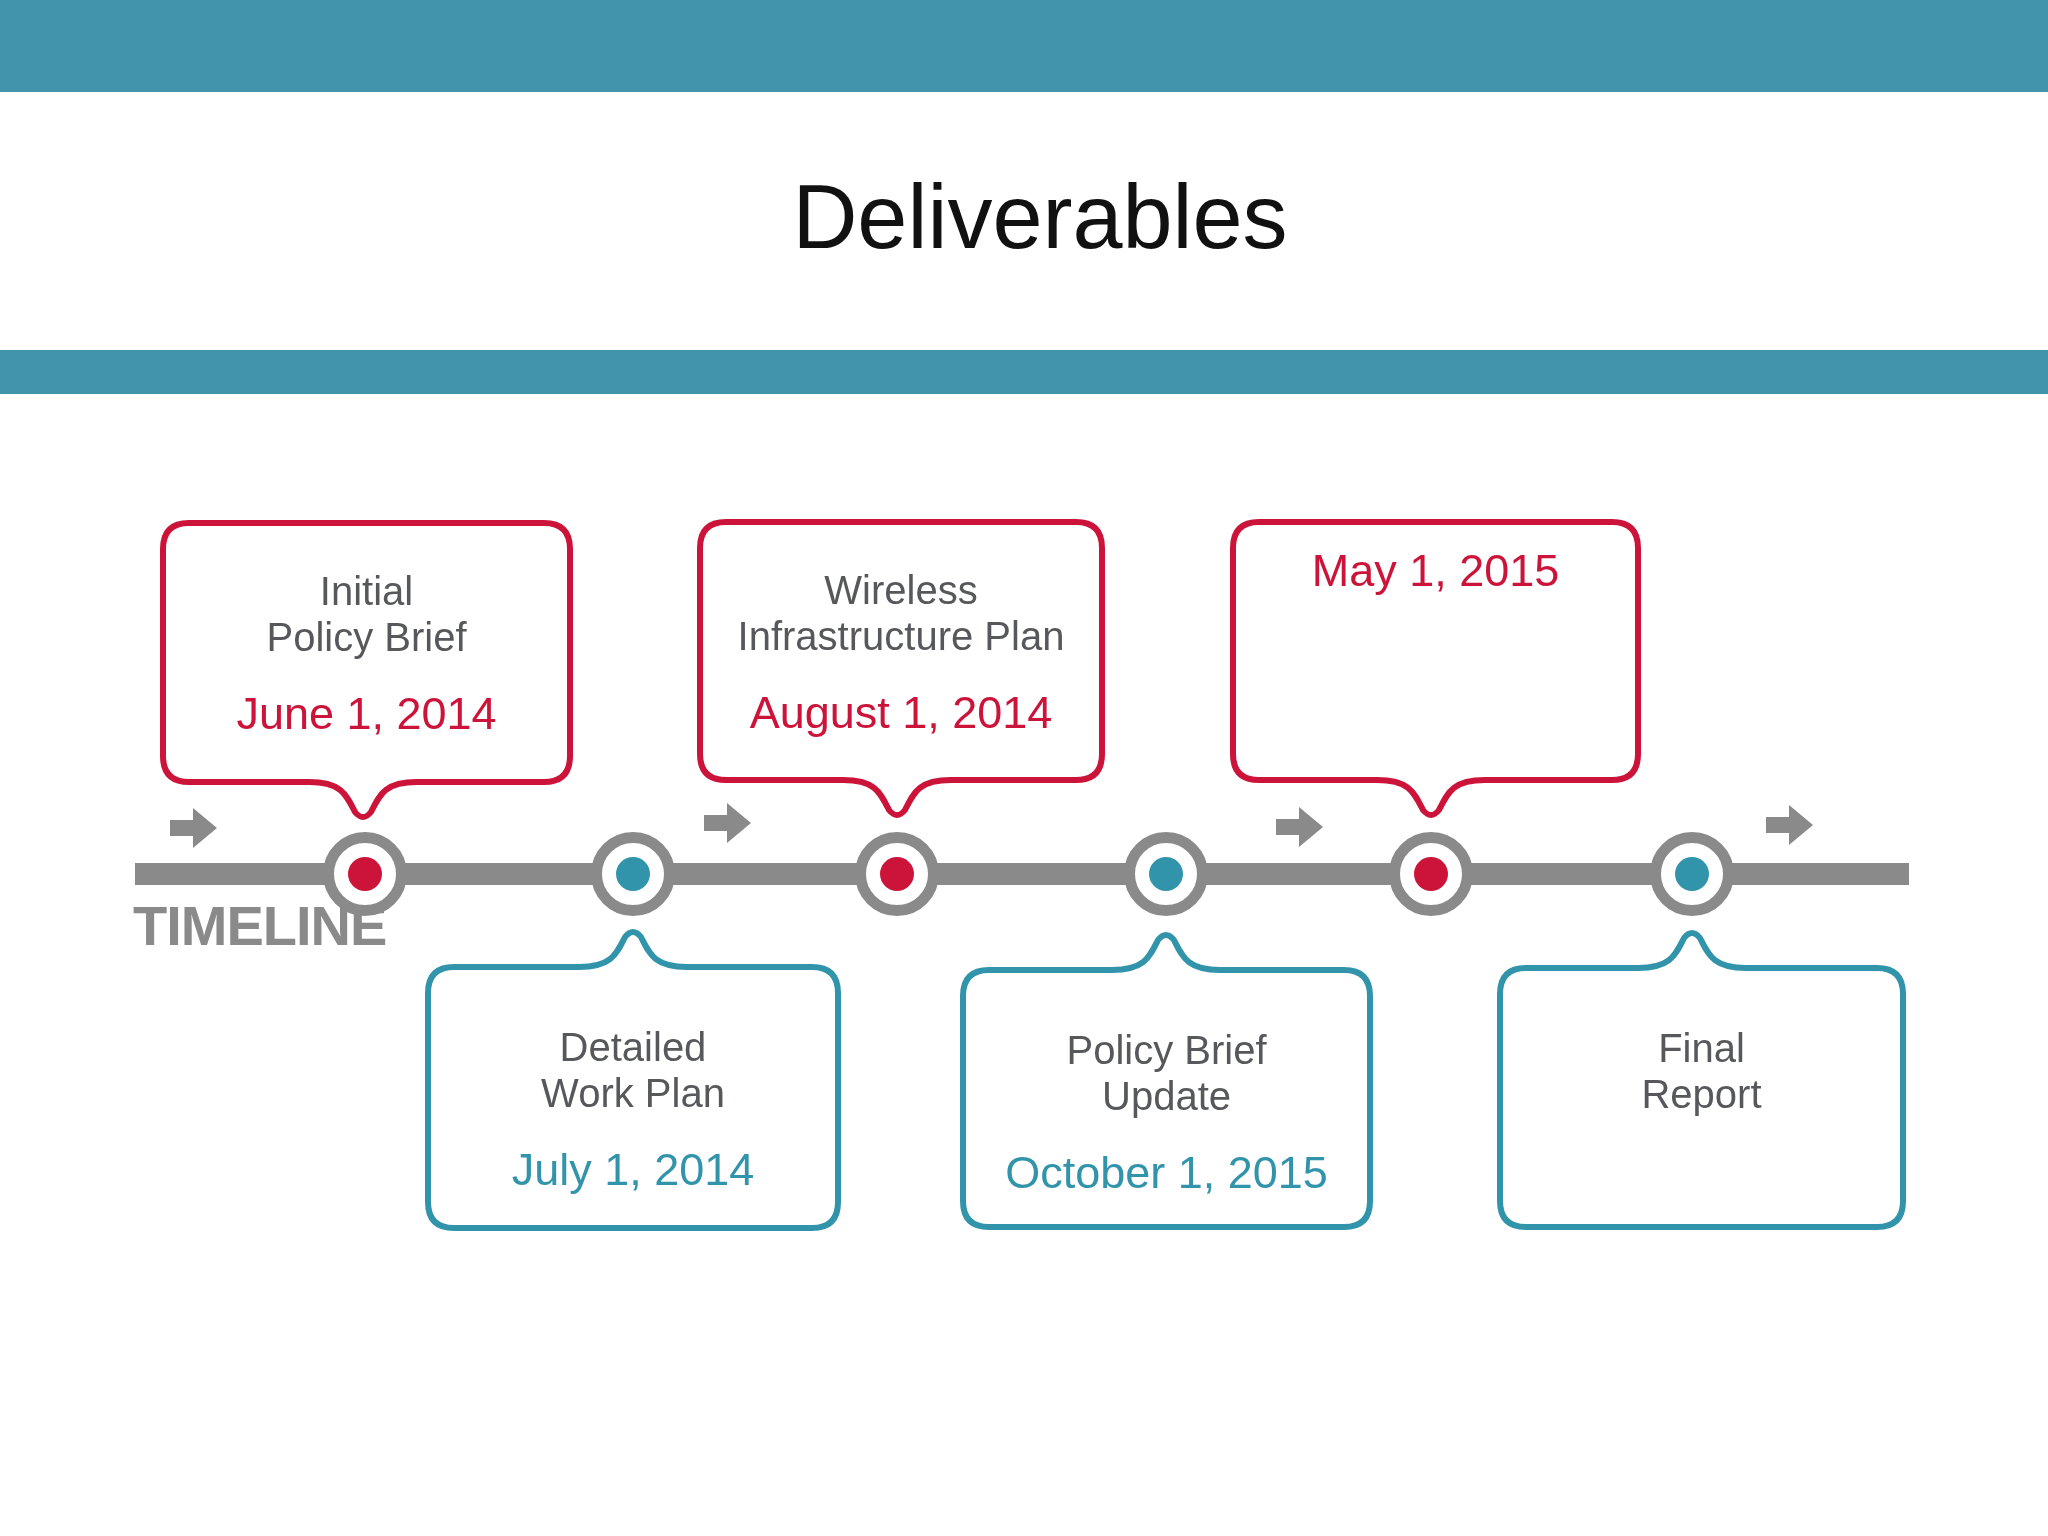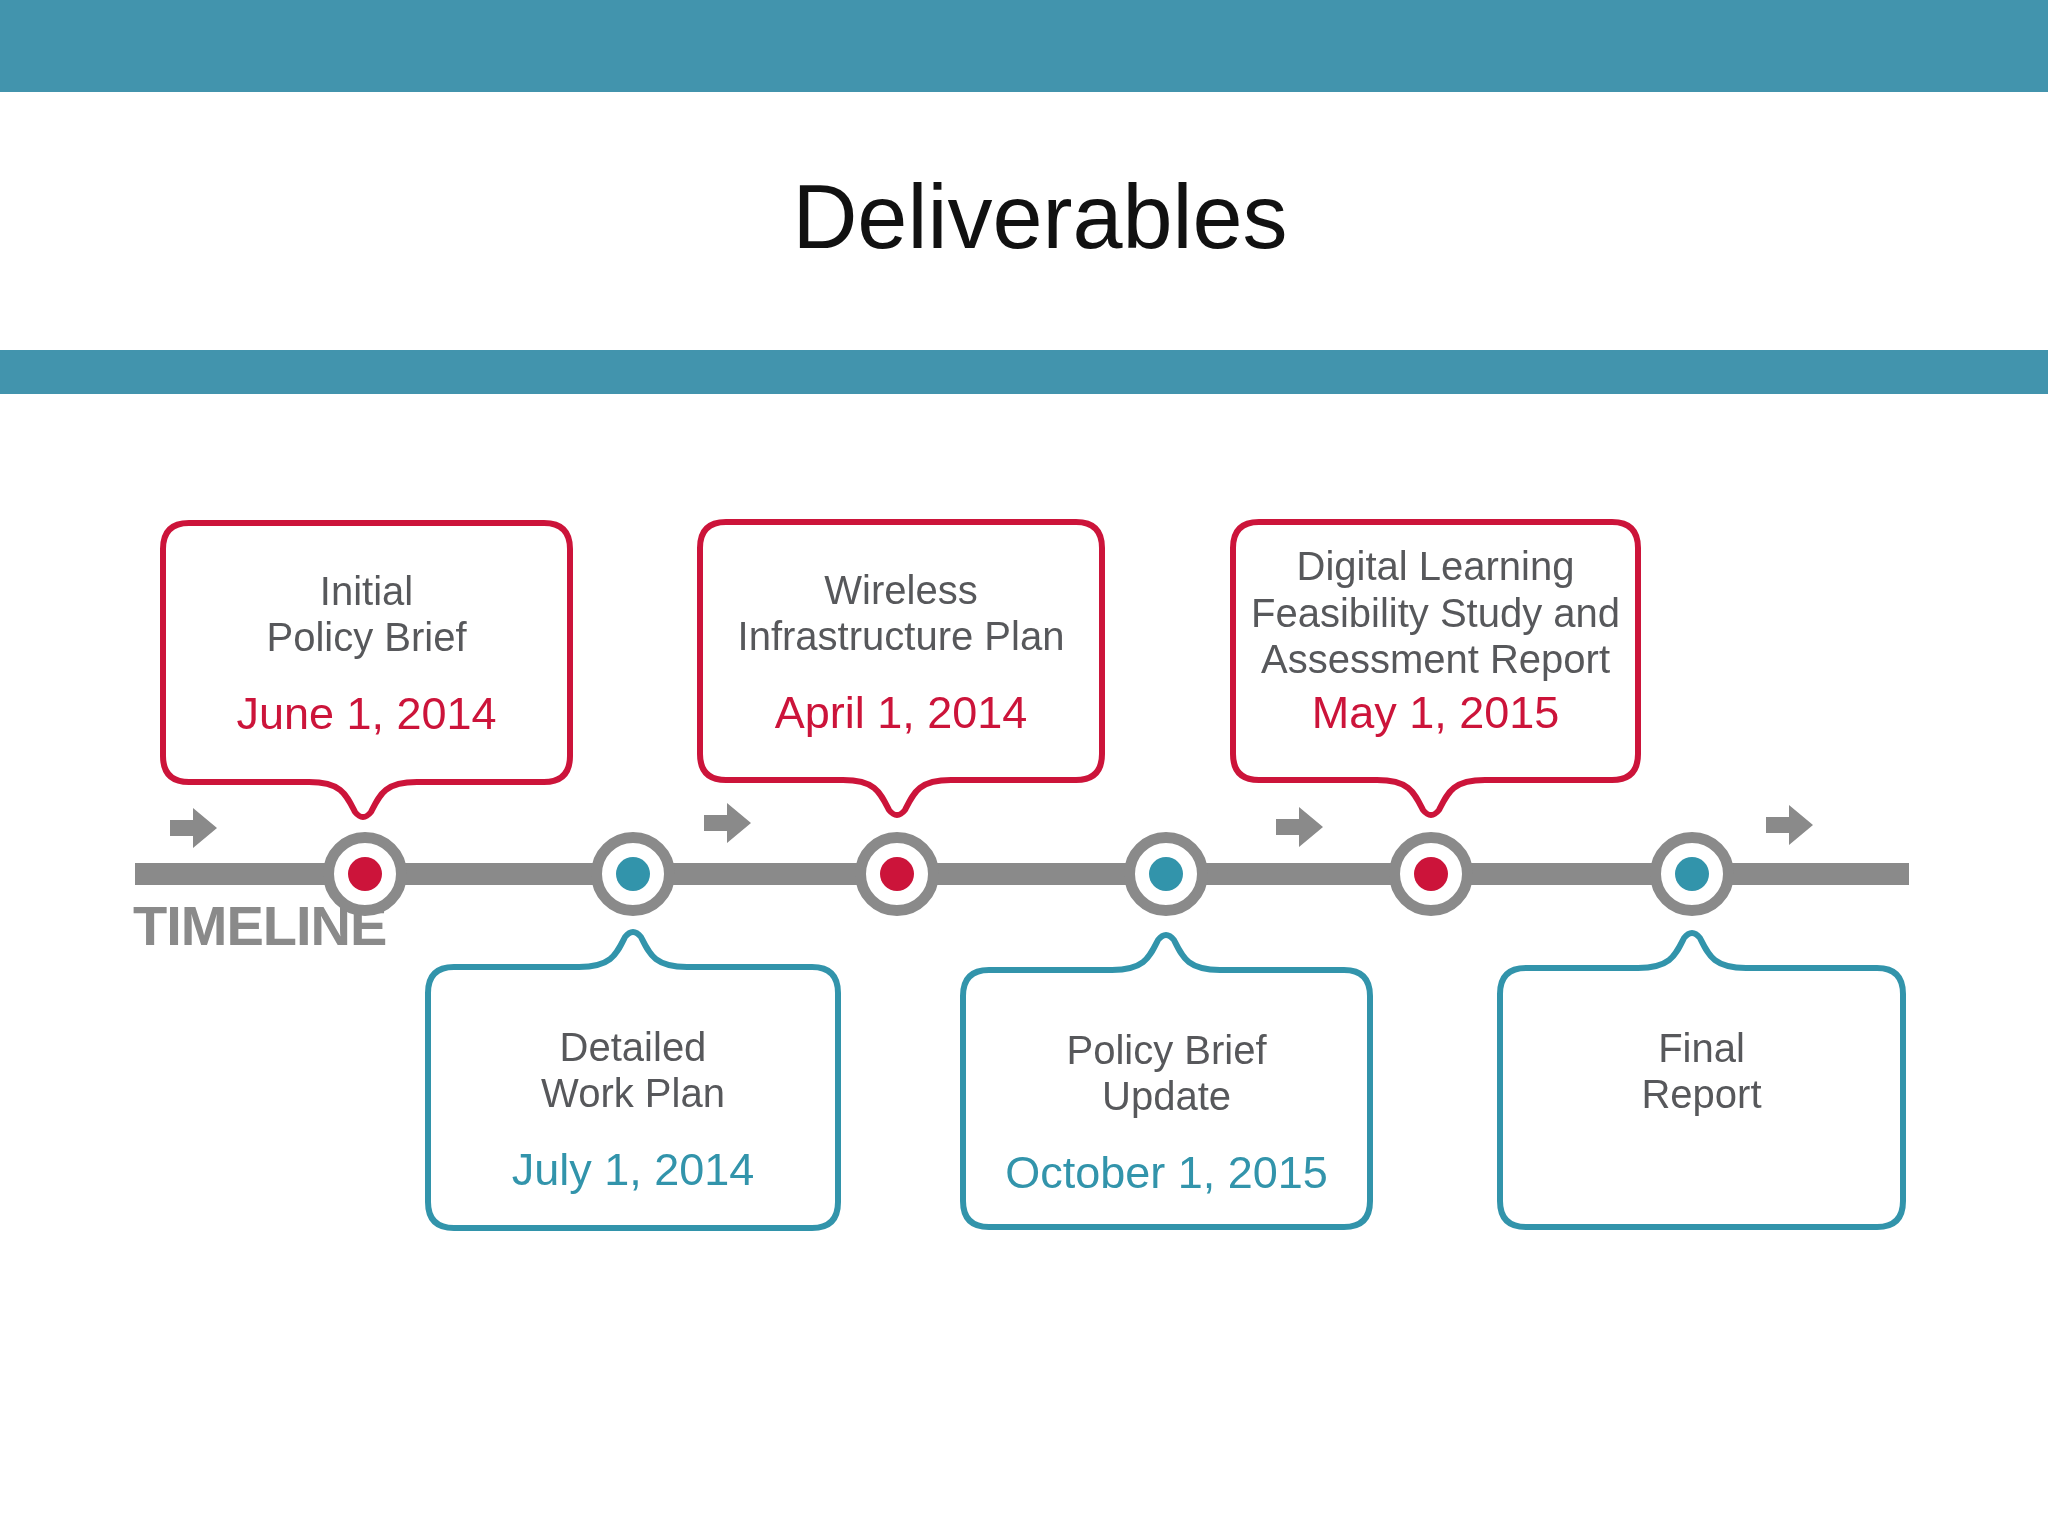--- a/index.html
+++ b/index.html
@@ -109,32 +109,29 @@
     </div>
   </div>
 
   <div class="callout red top" style="left:700px;top:522px;width:402px;height:258px">
     <svg viewBox="0 0 414 310" width="414" height="310">
         <path d="M 32 6 H 382 Q 408 6 408 32 V 238 Q 408 264 382 264 H 257 C 225 264 220 276 211 294 Q 203 304 195 294 C 186 276 181 264 149 264 H 32 Q 6 264 6 238 V 32 Q 6 6 32 6 Z"></path>
       </svg>
     <div class="ctext">
       <div class="ctitle">Wireless
 Infrastructure Plan</div>
-      <div class="cdate">April 1, 2014</div>
+      <div class="cdate">August 1, 2014</div>
     </div>
   </div>
 
   <div class="callout red top" style="left:1233px;top:522px;width:405px;height:258px">
     <svg viewBox="0 0 417 310" width="417" height="310">
         <path d="M 32 6 H 385 Q 411 6 411 32 V 238 Q 411 264 385 264 H 258 C 226 264 221 276 212 294 Q 204 304 196 294 C 187 276 182 264 150 264 H 32 Q 6 264 6 238 V 32 Q 6 6 32 6 Z"></path>
       </svg>
     <div class="ctext">
-      <div class="ctitle">Digital Learning
-Feasibility Study and
-Assessment Report</div>
       <div class="cdate">May 1, 2015</div>
     </div>
   </div>
 
   <div class="callout teal bottom" style="left:428px;top:967px;width:410px;height:261px">
     <svg viewBox="0 0 422 313" width="422" height="313">
         <path d="M 32 46 H 157 C 189 46 194 34 203 16 Q 211 6 219 16 C 228 34 233 46 265 46 H 390 Q 416 46 416 72 V 281 Q 416 307 390 307 H 32 Q 6 307 6 281 V 72 Q 6 46 32 46 Z"></path>
       </svg>
     <div class="ctext">
       <div class="ctitle">Detailed

